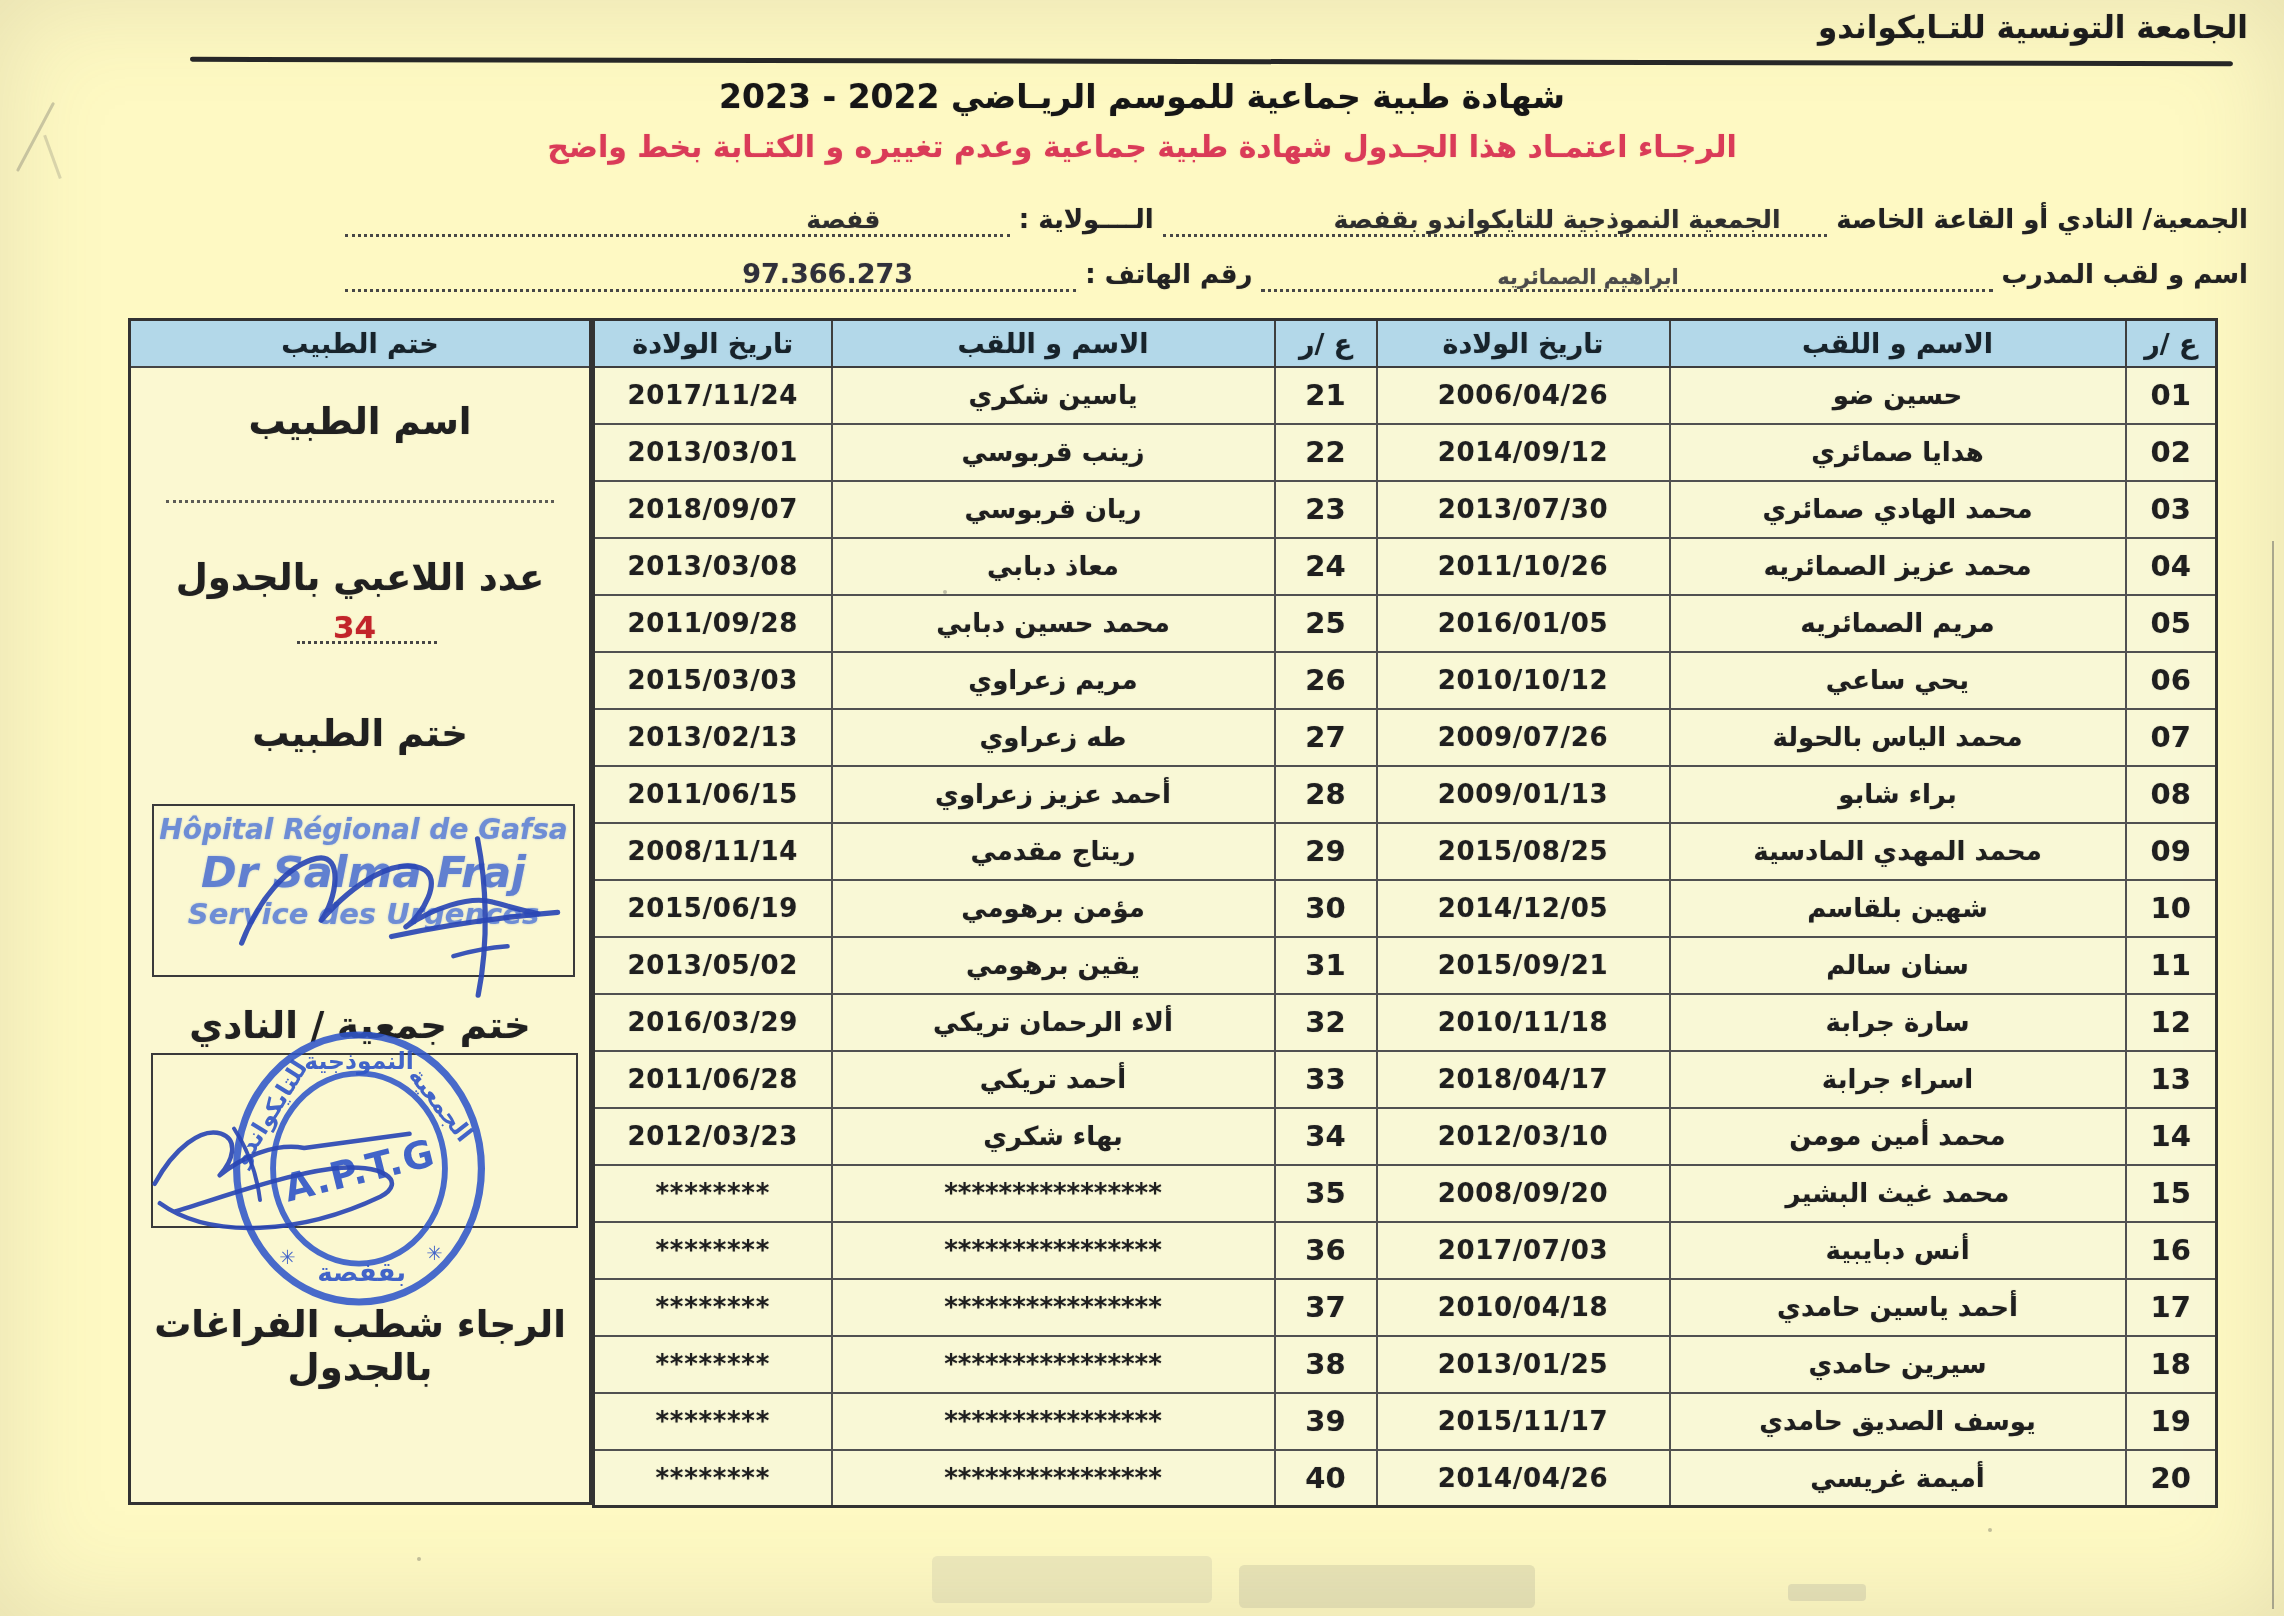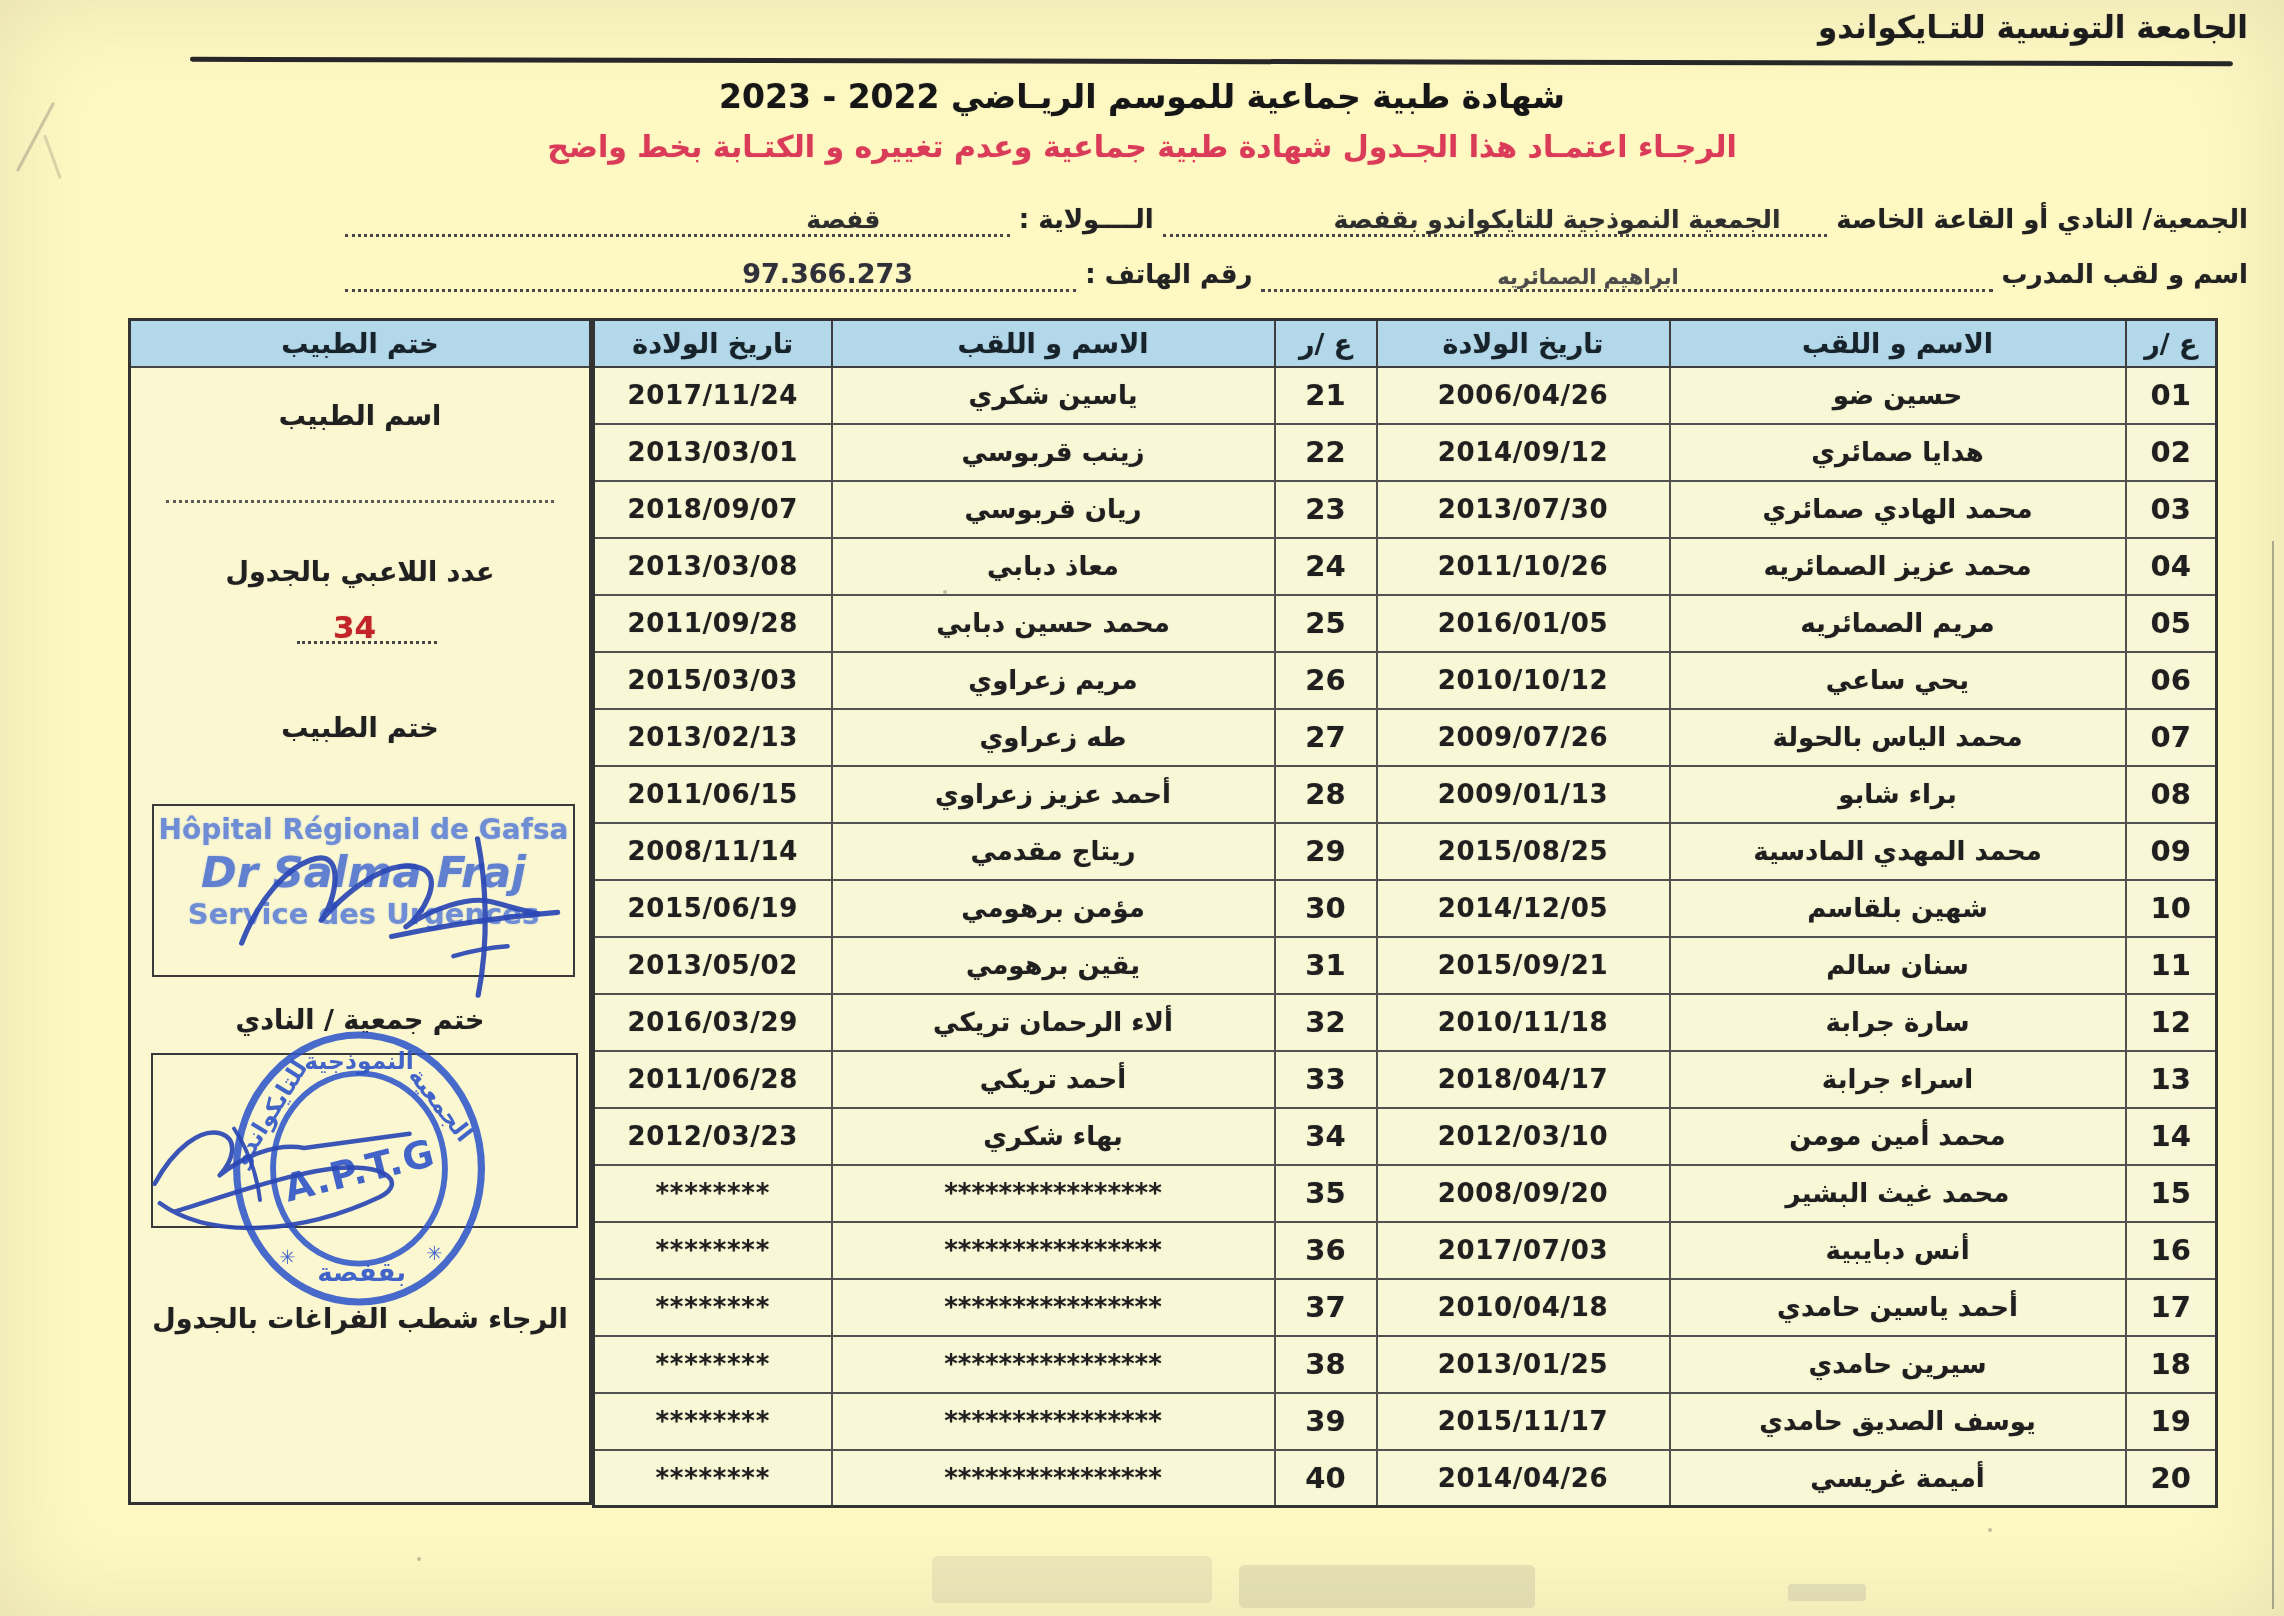--- a/index.html
+++ b/index.html
@@ -84,39 +84,39 @@
     position:absolute; left:0; top:0; width:464px; height:1187px;
     border:3.3px solid #333; background:rgba(243,248,250,0.25);
   }
   #stamp-col-header {
     height:47px; background:#b3d8e9; border-bottom:2.6px solid #454545;
     display:flex; align-items:center; justify-content:center;
     font-size:27px; font-weight:bold; color:#17232b;
   }
   .panel-label {
     position:absolute; left:0; width:100%; text-align:center;
-    font-size:27px; font-weight:bold; color:#202020; direction:rtl;
+    font-size:37px; font-weight:bold; color:#202020; direction:rtl;
   }
   #lbl-doctor-name { top:79px; }
   #dots-doctor { position:absolute; top:156px; left:35px; width:388px; height:26px;
     border-bottom:3.3px dotted #414141; opacity:.85; }
   #lbl-count { top:235px; }
   #count-box { position:absolute; top:294px; left:166px; width:140px; height:29px;
     border-bottom:3.3px dotted #454545; }
   #count-box .count-val {
     position:absolute; left:36px; bottom:-3.9px; font-size:31px; font-weight:bold;
     color:#c2242a; text-shadow:0 0 1.3px rgba(194,36,42,.4);
   }
   #lbl-doctor-stamp { top:391px; }
 
   #hospital-box {
     position:absolute; top:483px; left:21px; width:423px; height:173px;
     border:2.6px solid #3a3a3a; text-align:center;
   }
-  .hsp-line { color:#5b7fd6; opacity:.88; text-shadow:0 0 2px rgba(91,127,214,.55); white-space:nowrap; }
+  .hsp-line { color:#5b7fd6; opacity:.88; text-shadow:0 0 2px rgba(91,127,214,.55); white-space:nowrap;font-style:italic; }
   #hsp-1 { margin-top:6.5px; font-size:28px; font-weight:bold; }
   #hsp-2 { margin-top:1.3px;  font-size:43px; font-weight:bold; font-style:italic; color:#4c70d0; }
   #hsp-3 { margin-top:0px;  font-size:29px; font-weight:bold; }
   #sig-doctor { position:absolute; top:482px; left:65px; width:378px; height:215px; }
 
   #lbl-club-stamp { top:683px; }
   #club-box {
     position:absolute; top:732px; left:19.5px; width:427px; height:175px;
     border:2.6px solid #3a3a3a;
   }

